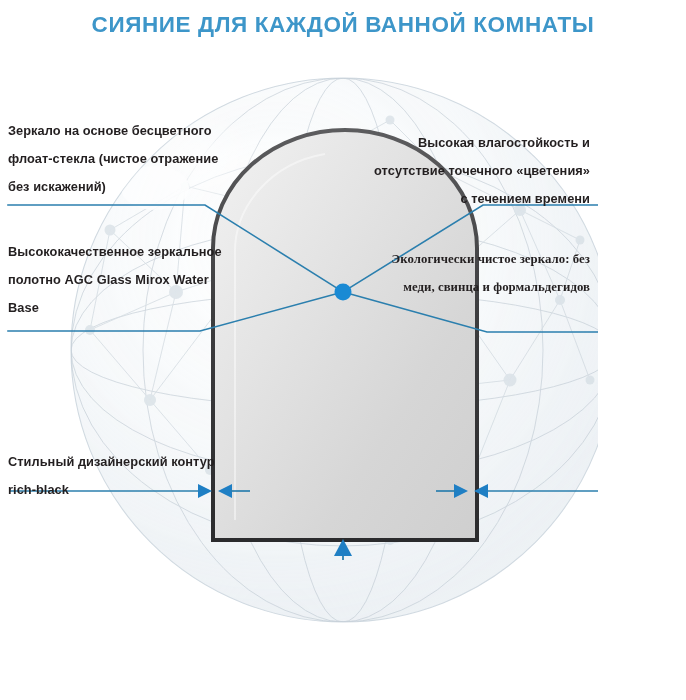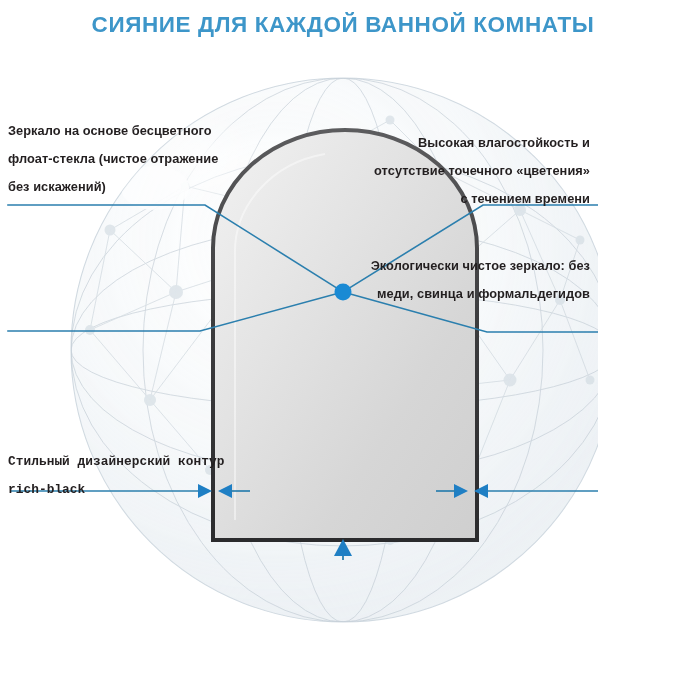--- a/index.html
+++ b/index.html
@@ -72,23 +72,23 @@
     line-height: 28px;
     letter-spacing: 0.05px;
     user-select: none;
   }
   .callout.left  { text-align: left;  left: 8px;  }
   .callout.right { text-align: right; right: 8px; }
   .callout.center{ text-align: center; }
 
   .c-mirror-base   { top: 117px; width: 220px; }
   .c-panel         { top: 238px; width: 220px; }
-  .c-contour       { top: 448px; width: 220px; font-family: Liberation Mono, monospace; }
+  .c-contour       { top: 448px; width: 220px; }
   .c-humidity      { top: 129px; width: 226px; }
-  .c-eco           { top: 252px; width: 226px; }
+  .c-eco           { top: 245px; width: 226px; font-family: Liberation Serif, serif; }
   .c-corrosion     { top: 428px; width: 226px; }
   .c-edge          { top: 570px; left: 0; width: 686px; }
 </style>
 </head>
 <body>
 
 <div id="page">
 
   <svg class="bg-art" viewBox="0 0 686 700">
     <defs>
@@ -236,20 +236,21 @@
     </g>
 
     <g>
       <line x1="343" y1="560" x2="343" y2="551" stroke="#2b7fae" stroke-width="1.8"></line>
       <polygon points="343,539 352,556 334,556" fill="#1f7fc4"></polygon>
     </g>
   </svg>
 
   <div class="callout left c-mirror-base">Зеркало на основе бесцветного флоат-стекла (чистое отражение без искажений)</div>
 
+  <div class="callout left c-panel">Высококачественное зеркальное полотно AGC Glass Mirox Water Base</div>
 
   <div class="callout left c-contour">Стильный дизайнерский контур rich-black</div>
 
   <div class="callout right c-humidity">Высокая влагостойкость и отсутствие точечного «цветения» с течением времени</div>
 
   <div class="callout right c-eco">Экологически чистое зеркало: без меди, свинца и формальдегидов</div>
 
 
 
 </div>

